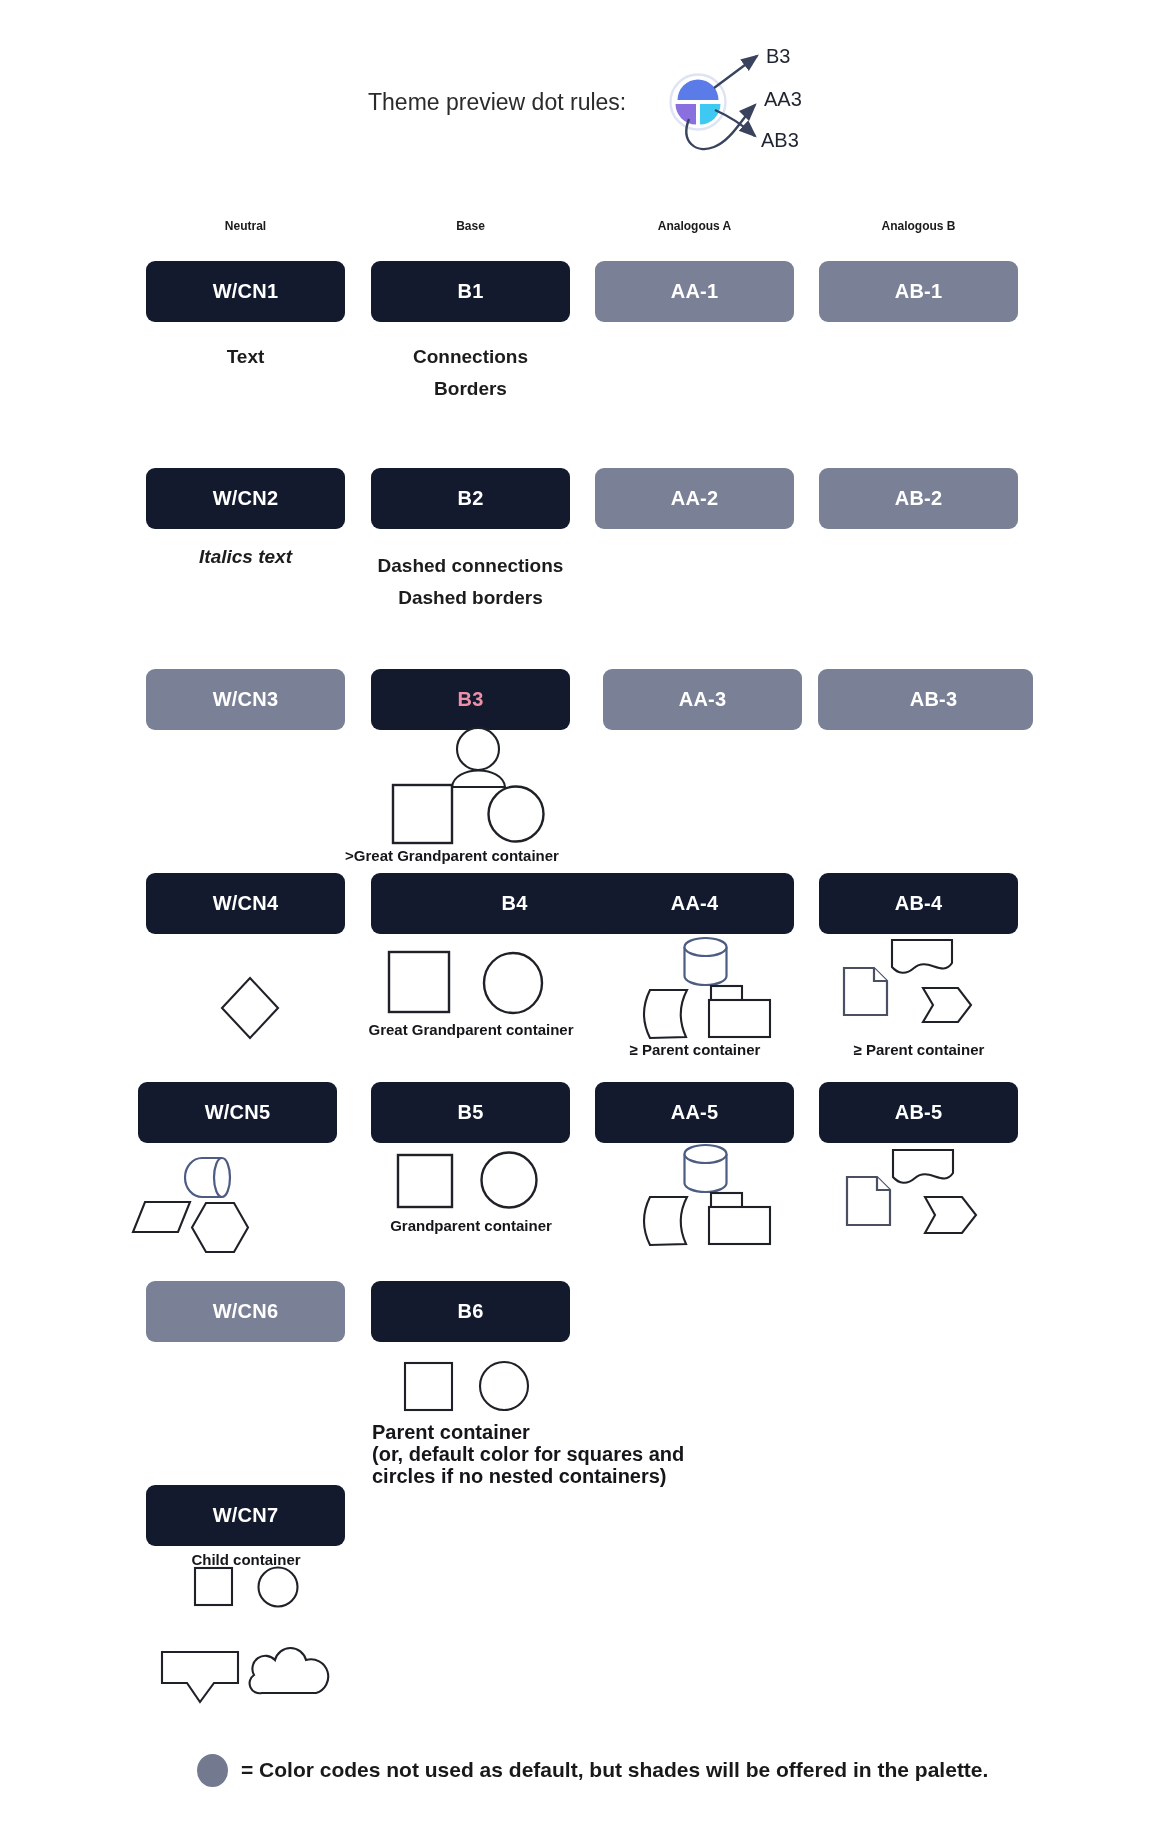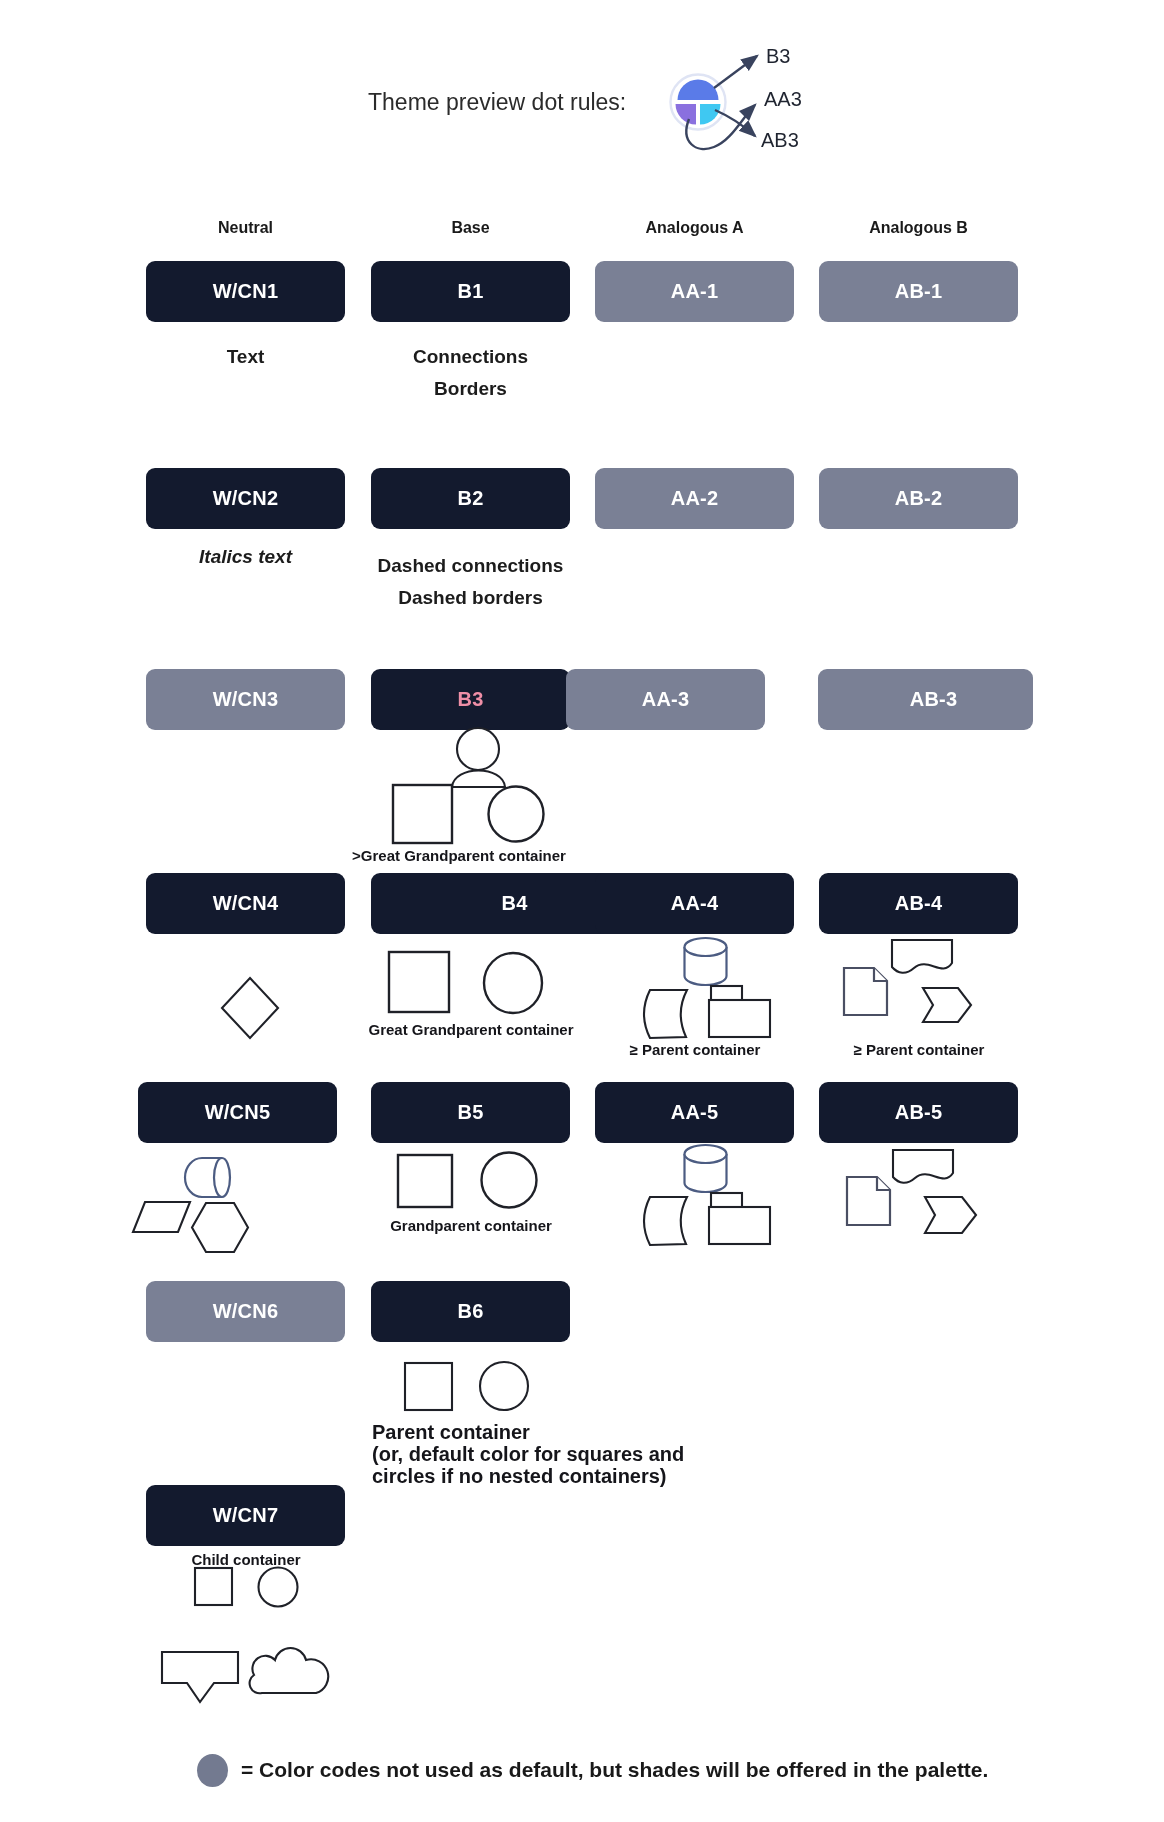--- a/index.html
+++ b/index.html
@@ -1,20 +1,20 @@
 <!DOCTYPE html>
 <html><head>
 <meta charset="utf-8">
 <style>
   html,body{margin:0;padding:0;background:#fff;}
   .canvas{position:relative;width:1164px;height:1822px;background:#ffffff;
           font-family:"Liberation Sans","DejaVu Sans",sans-serif;overflow:hidden;}
   .title-label{position:absolute;font-size:23px;color:#2b2b2b;white-space:nowrap;}
   .dot-label{position:absolute;font-size:20px;color:#1f2430;white-space:nowrap;}
-  .col-header{position:absolute;width:199px;text-align:center;font-size:16px;font-weight:700;color:#1a1a1a;}
+  .col-header{position:absolute;width:199px;text-align:center;font-size:12px;font-weight:700;color:#1a1a1a;}
   .sw{position:absolute;width:199px;height:61px;border-radius:9px;display:flex;align-items:center;
       justify-content:center;font-size:20px;font-weight:700;color:#ffffff;letter-spacing:.2px;}
   .sw.dark{background:#131A2E;}
   .sw.gray{background:#7A8095;}
   .sw.pink{color:#EF8FA7;}
   .cap{position:absolute;width:199px;text-align:center;font-size:19px;font-weight:700;color:#1c1c1c;line-height:26px;}
   .cap.italic{font-style:italic;}
   .scap{position:absolute;width:230px;text-align:center;font-size:15px;font-weight:700;color:#15151a;white-space:nowrap;}
   .b6cap{position:absolute;font-size:20px;font-weight:700;color:#15151a;line-height:22px;white-space:nowrap;}
   .legend-dot{position:absolute;left:197px;top:1754px;width:31px;height:33px;border-radius:50%;background:#737A90;}
@@ -67,32 +67,32 @@
   <div class="sw dark" style="left:146px;top:468px;">W/CN2</div>
   <div class="sw dark" style="left:371px;top:468px;">B2</div>
   <div class="sw gray" style="left:595px;top:468px;">AA-2</div>
   <div class="sw gray" style="left:819px;top:468px;">AB-2</div>
   <div class="cap italic" style="left:146px;top:544px;">Italics text</div>
   <div class="cap" style="left:371px;top:553px;">Dashed connections</div>
   <div class="cap" style="left:371px;top:585px;">Dashed borders</div>
 
   <div class="sw gray" style="left:146px;top:669px;">W/CN3</div>
   <div class="sw dark pink" style="left:371px;top:669px;">B3</div>
-  <div class="sw gray" style="left:566px;top:669px;">AA-3</div>
+  <div class="sw gray" style="left:603px;top:669px;">AA-3</div>
   <div class="sw gray" style="left:818px;top:669px;padding-left:16px;">AB-3</div>
 
   <svg class="fig" style="left:378px;top:724px;" width="180" height="124" viewBox="0 0 180 124">
     <g>
       <path class="shape thin" d="M74,63 C76,41 125,41 127,63 Z"></path>
       <circle class="shape thin" cx="100" cy="25" r="21"></circle>
     </g>
     <rect class="shape" x="15" y="61" width="59" height="58"></rect>
     <circle class="shape" cx="138" cy="90" r="27.5"></circle>
   </svg>
-  <div class="scap" style="left:344px;top:847px;">&gt;Great Grandparent container</div>
+  <div class="scap" style="left:337px;top:847px;">&gt;Great Grandparent container</div>
 
   <div class="sw dark" style="left:146px;top:873px;">W/CN4</div>
   <div class="sw dark" style="left:371px;top:873px;padding-left:44px;">B4</div>
   <div class="sw dark" style="left:595px;top:873px;">AA-4</div>
   <div class="sw dark" style="left:819px;top:873px;">AB-4</div>
 
   <svg class="fig" style="left:218px;top:976px;" width="64" height="64" viewBox="0 0 64 64">
     <path class="shape thin" d="M32,2 L60,32 L32,62 L4,32 Z"></path>
   </svg>
 

